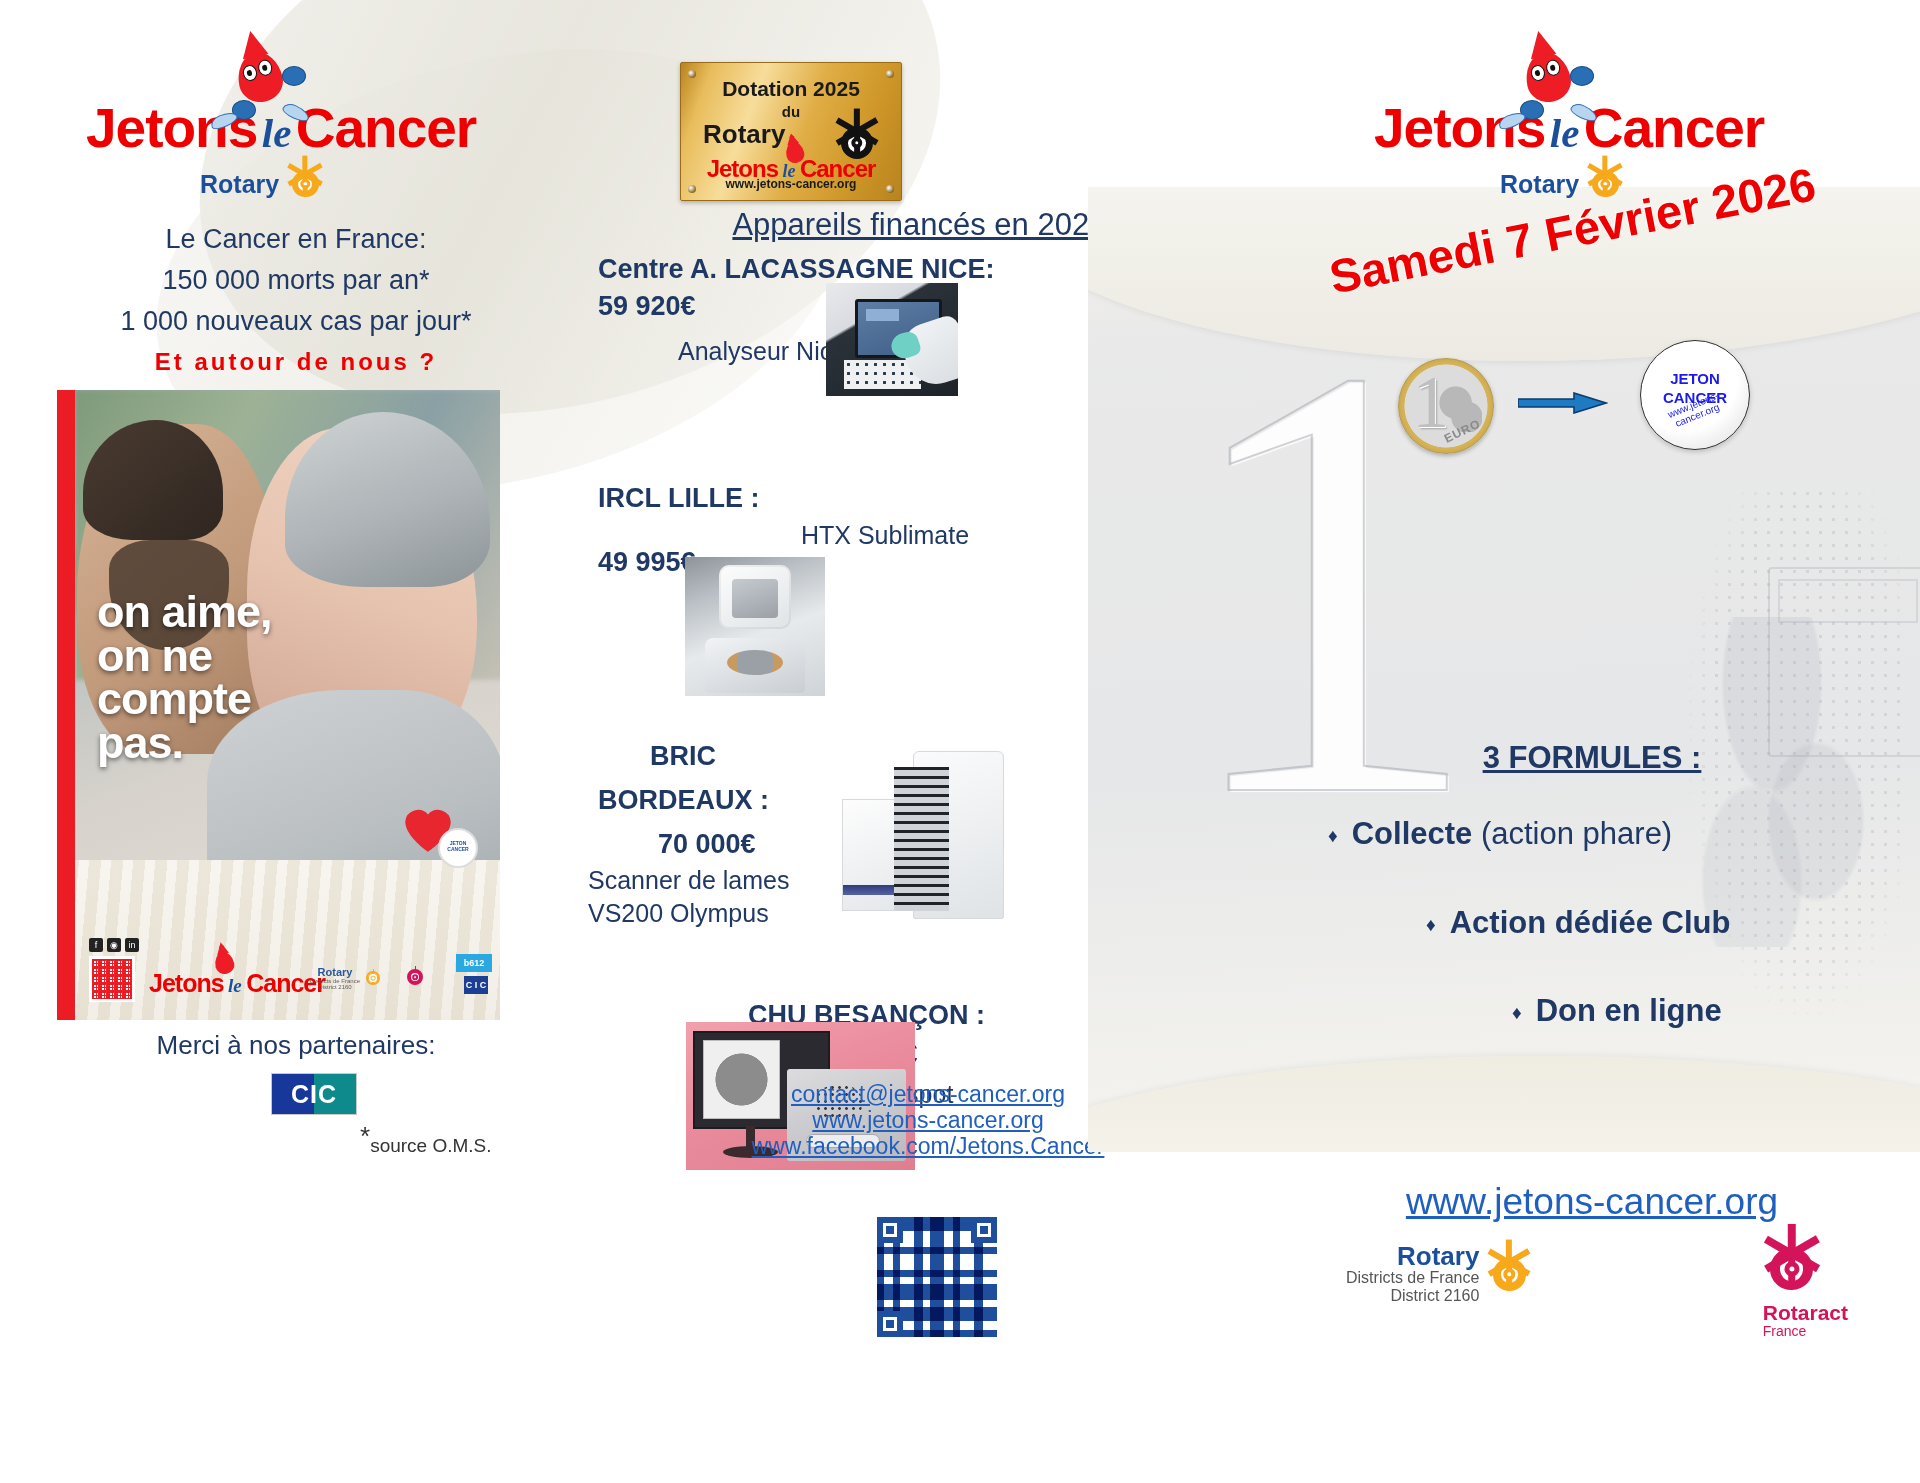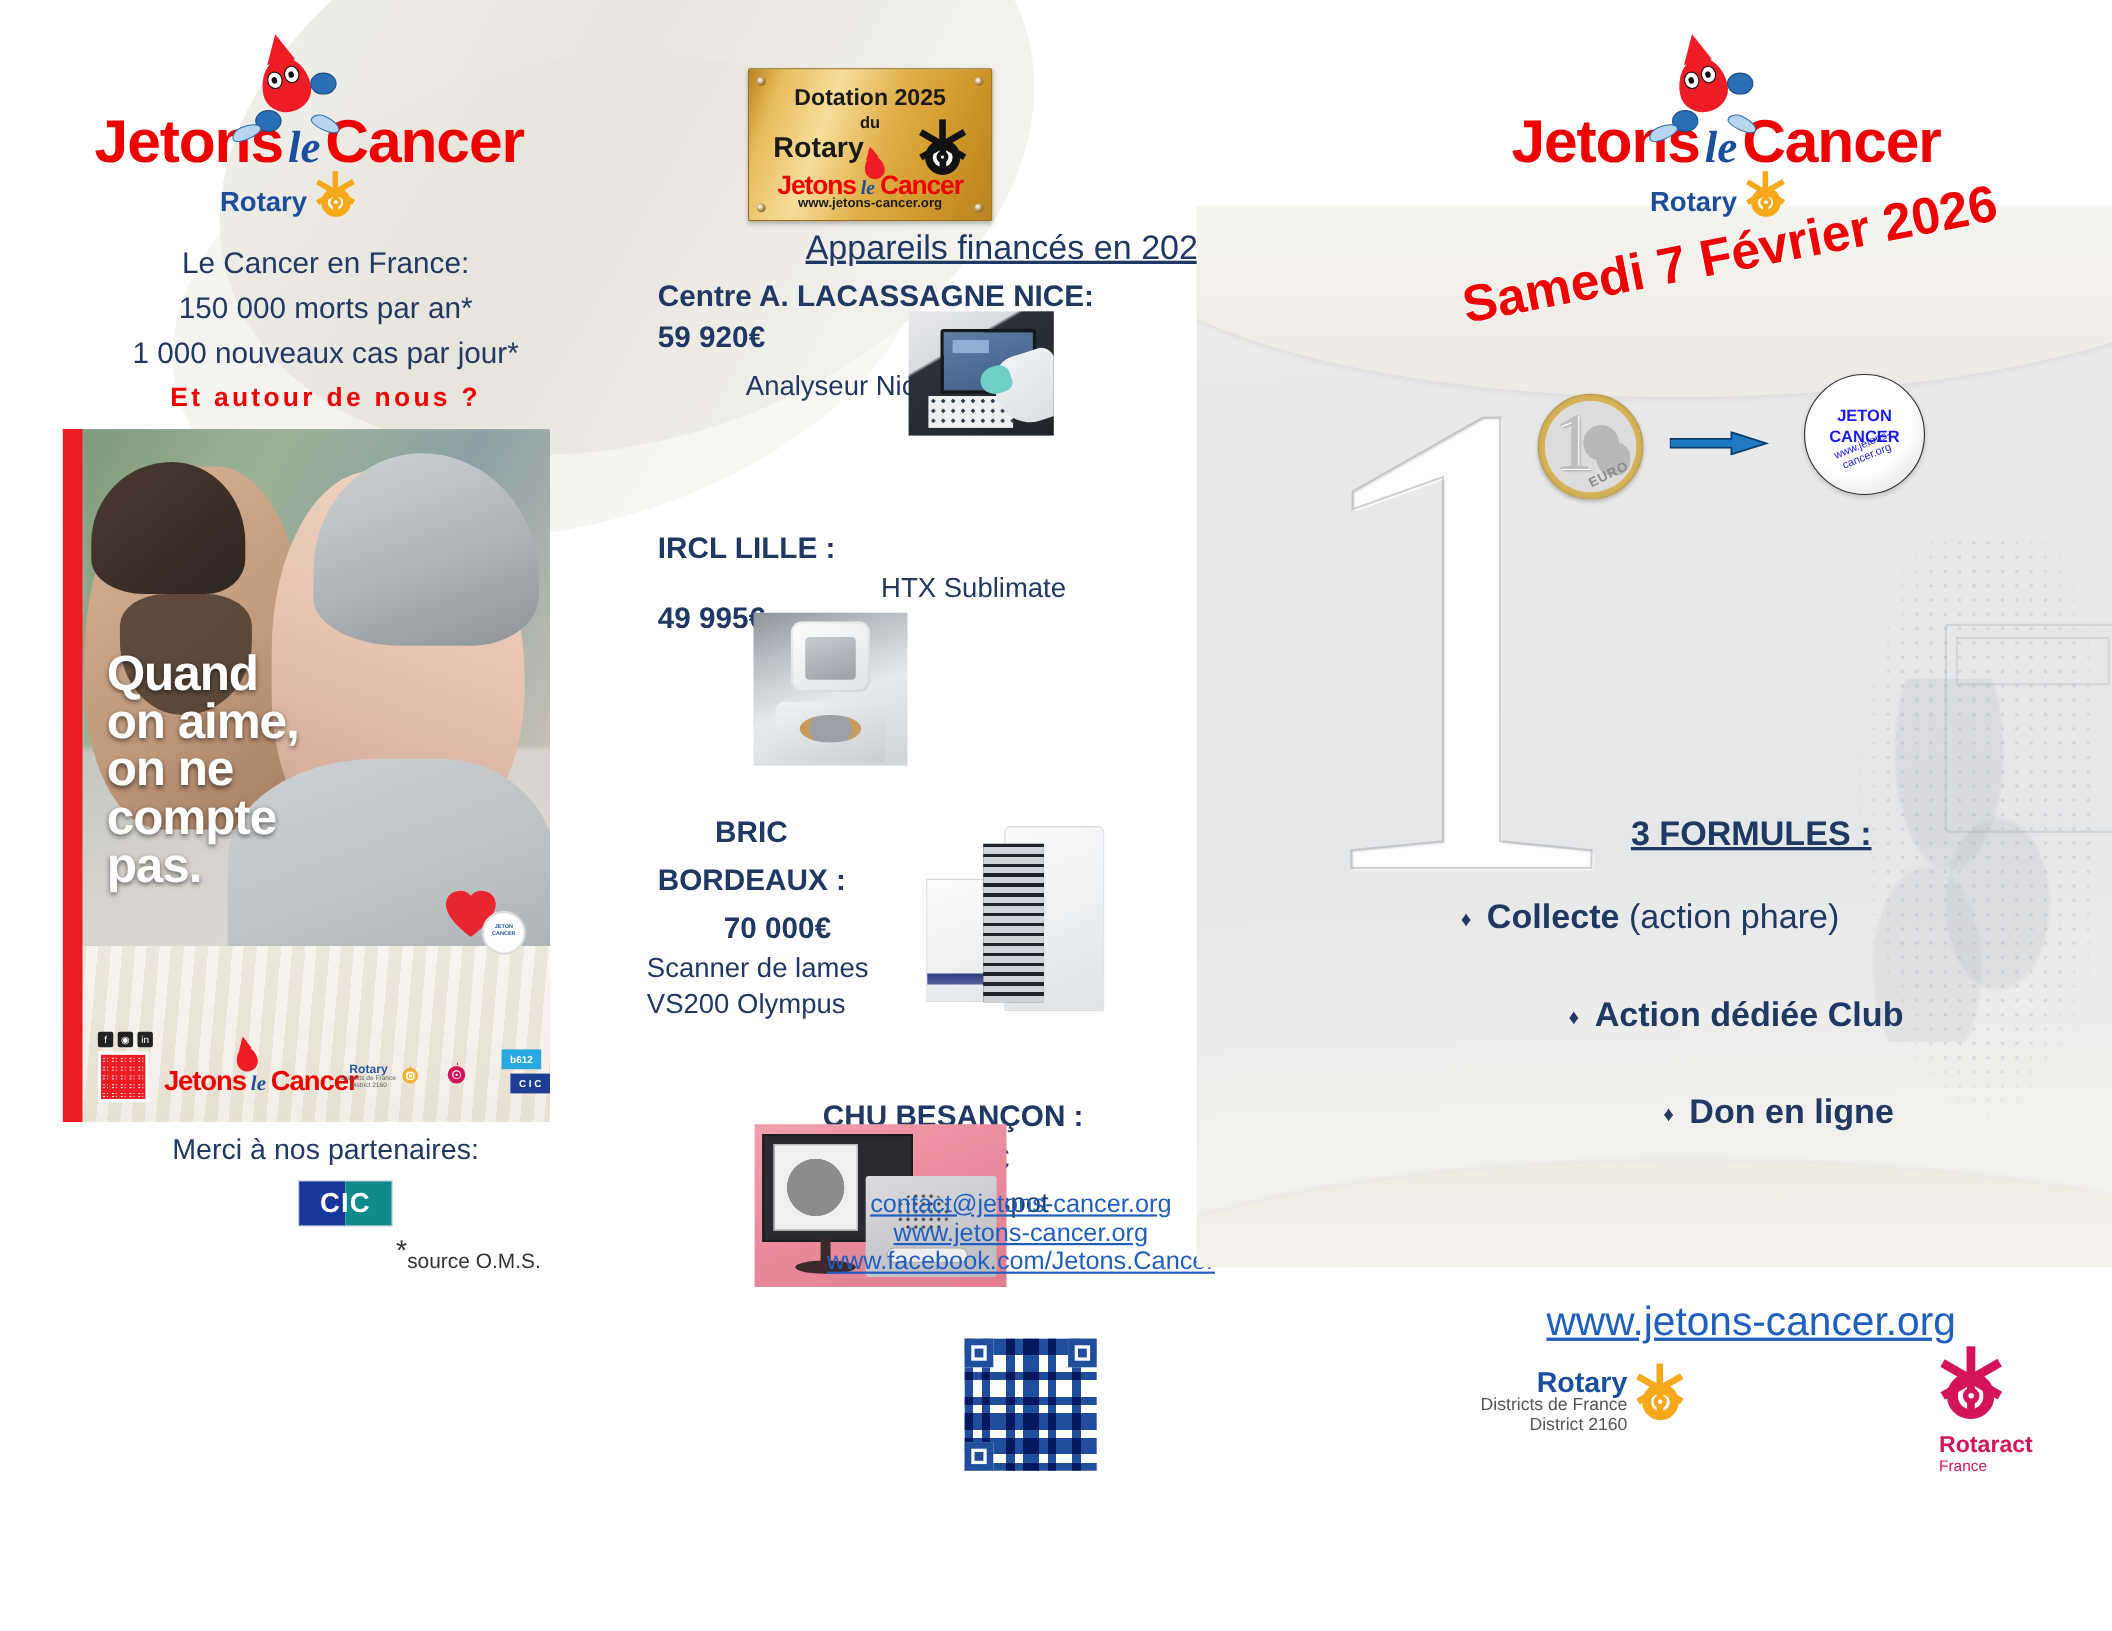--- a/index.html
+++ b/index.html
@@ -182,21 +182,21 @@
   }
   #poster .foot-rotaract {
     position:absolute; right:74px; bottom:32px;
   }
   #poster .foot-b612 {
     position:absolute; right:8px; bottom:48px; width:36px; height:18px;
     background:#2aa9e0; color:#fff; font-size:9px; font-weight:bold;
     display:flex; align-items:center; justify-content:center;
   }
   #poster .foot-cic2 {
-    position:absolute; right:0; bottom:26px; width:36px; height:18px;
+    position:absolute; right:12px; bottom:26px; width:24px; height:18px;
     background:#1c3f94; color:#fff; font-size:9px; font-weight:bold;
     display:flex; align-items:center; justify-content:center; gap:2px;
   }
 
   #l-merci {
     position:absolute; top:1030px; width:592px; text-align:center;
     color:#1f3864; font-size:26px;
   }
   #cic-logo {
     position:absolute; left:271px; top:1073px; width:86px; height:42px;
@@ -595,21 +595,20 @@
       <div class="bg-green"></div>
       <div class="man"></div>
       <div class="man-hair"></div>
       <div class="man-beard"></div>
       <div class="woman"></div>
       <div class="scarf"></div>
       <div class="shirt"></div>
       <div class="blanket"></div>
 
       <div class="quote">
-        <div>Quand</div>
         <div>on aime,</div>
         <div>on ne</div>
         <div>compte</div>
         <div>pas.</div>
       </div>
 
       <svg class="heart" viewBox="0 0 32 30">
         <path d="M16 29S2 19.5 2 10.5A8 8 0 0116 6a8 8 0 0114 4.5C30 19.5 16 29 16 29z" fill="#e8262f"></path>
       </svg>
       <div class="jeton-badge">

